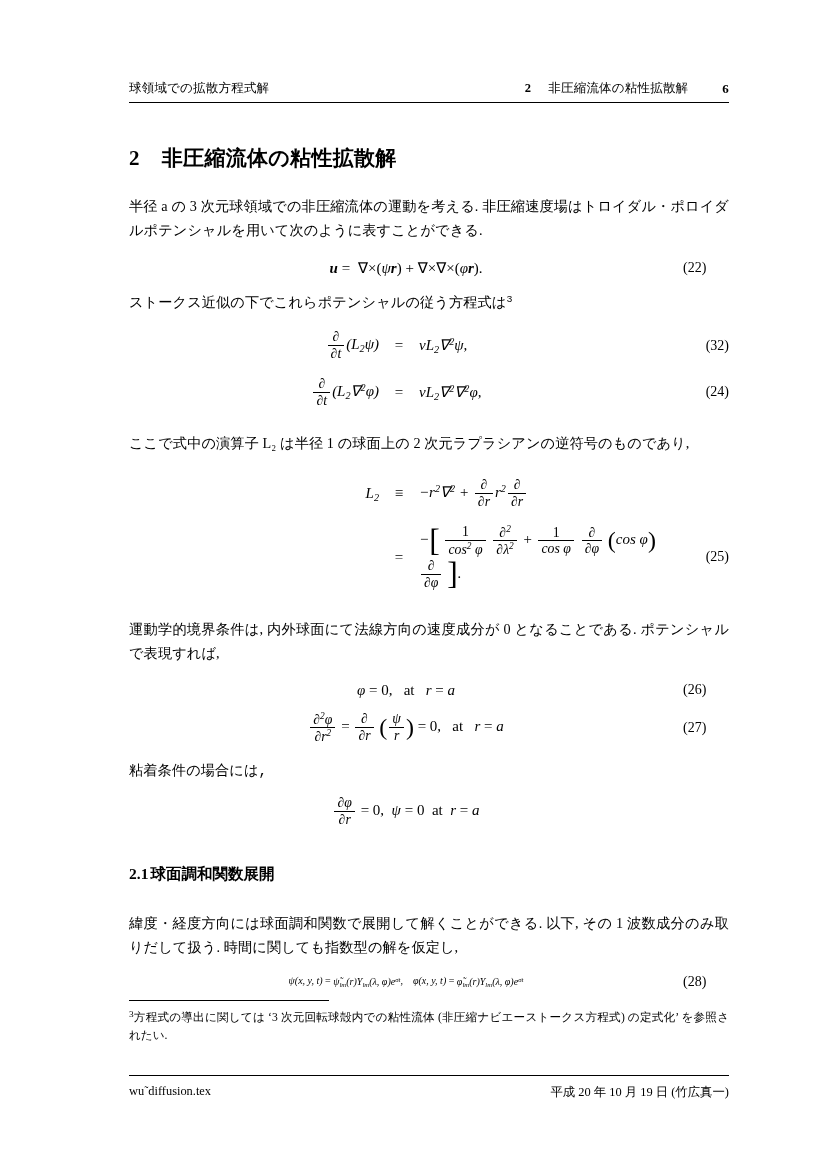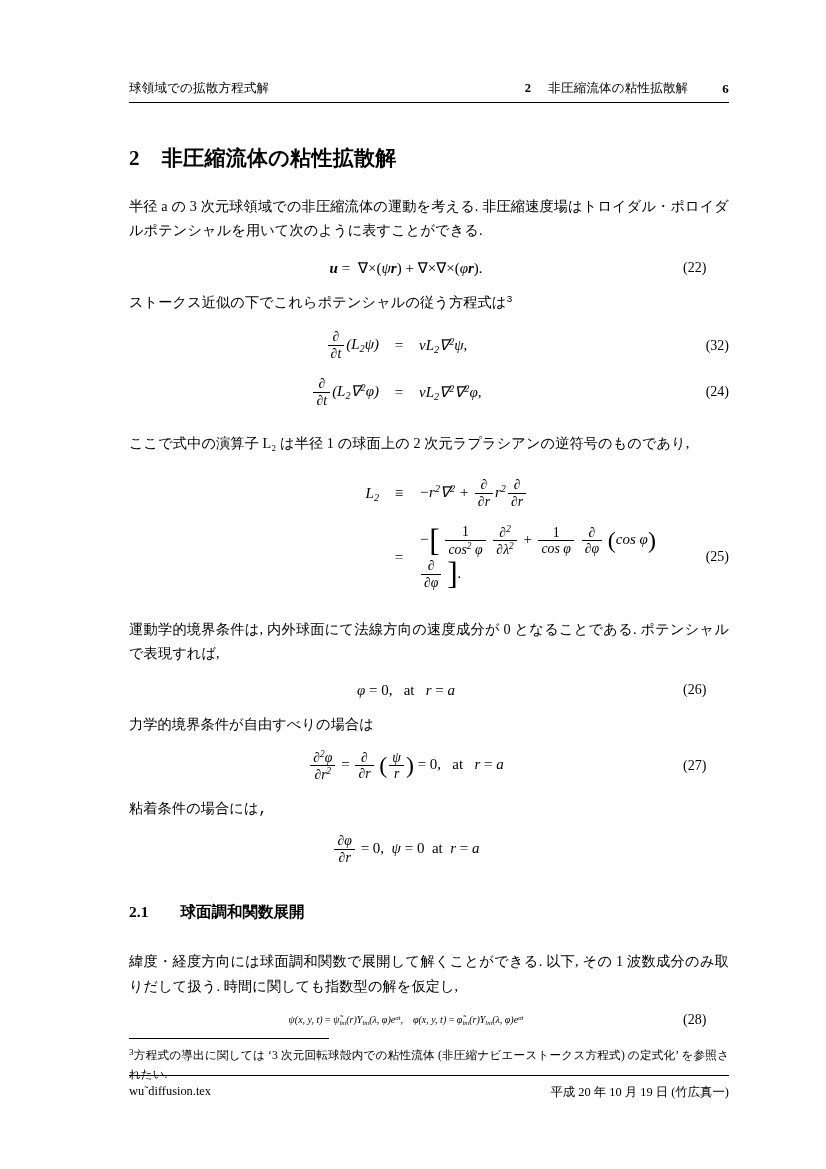--- a/index.html
+++ b/index.html
@@ -54,21 +54,21 @@
     font-weight: bold;
     margin: 41px 0 0 0;
     letter-spacing: 0.3px;
   }
   h1.sec .num { margin-right: 22px; }
   h2.subsec {
     font-size: 15.5px;
     font-weight: bold;
     margin: 36px 0 0 0;
   }
-  h2.subsec .num { margin-right: 32px; }
+  h2.subsec .num { margin-right: 2px; }
   
   p.body {
     font-size: 14.2px;
     line-height: 1.72;
     margin: 22px 0 0 0;
     text-align: justify;
     letter-spacing: 0.1px;
   }
   p.tight { margin-top: 14px; font-family: Liberation Mono, monospace; }
   
@@ -235,21 +235,20 @@
 
     <p class="body" style="margin-top:26px;">運動学的境界条件は, 内外球面にて法線方向の速度成分が 0 となることである. ポテンシャルで表現すれば,</p>
 
     <div class="eqrow">
       <div class="eqbody">
         <span class="mathi">φ</span> <span style="font-style:normal;">= 0,</span>&nbsp;&nbsp;&nbsp;<span style="font-style:normal;">at</span>&nbsp;&nbsp;&nbsp;<span class="mathi">r</span> <span style="font-style:normal;">=</span> <span class="mathi">a</span>
       </div>
       <div class="eqno">(26)</div>
     </div>
 
-    <p class="body tight">力学的境界条件が自由すべりの場合は</p>
 
     <div class="eqrow" style="margin-top:12px;">
       <div class="eqbody">
         <span class="frac"><span class="num-f mathi">∂<sup>2</sup>φ</span><span class="den-f mathi">∂r<sup>2</sup></span></span>
         <span style="font-style:normal;">=</span>
         <span class="frac"><span class="num-f mathi">∂</span><span class="den-f mathi">∂r</span></span>
         <span class="paren-big">(</span><span class="frac"><span class="num-f mathi">ψ</span><span class="den-f mathi">r</span></span><span class="paren-big">)</span>
         <span style="font-style:normal;">= 0,</span>&nbsp;&nbsp;&nbsp;<span style="font-style:normal;">at</span>&nbsp;&nbsp;&nbsp;<span class="mathi">r</span> <span style="font-style:normal;">=</span> <span class="mathi">a</span>
       </div>
       <div class="eqno">(27)</div>

